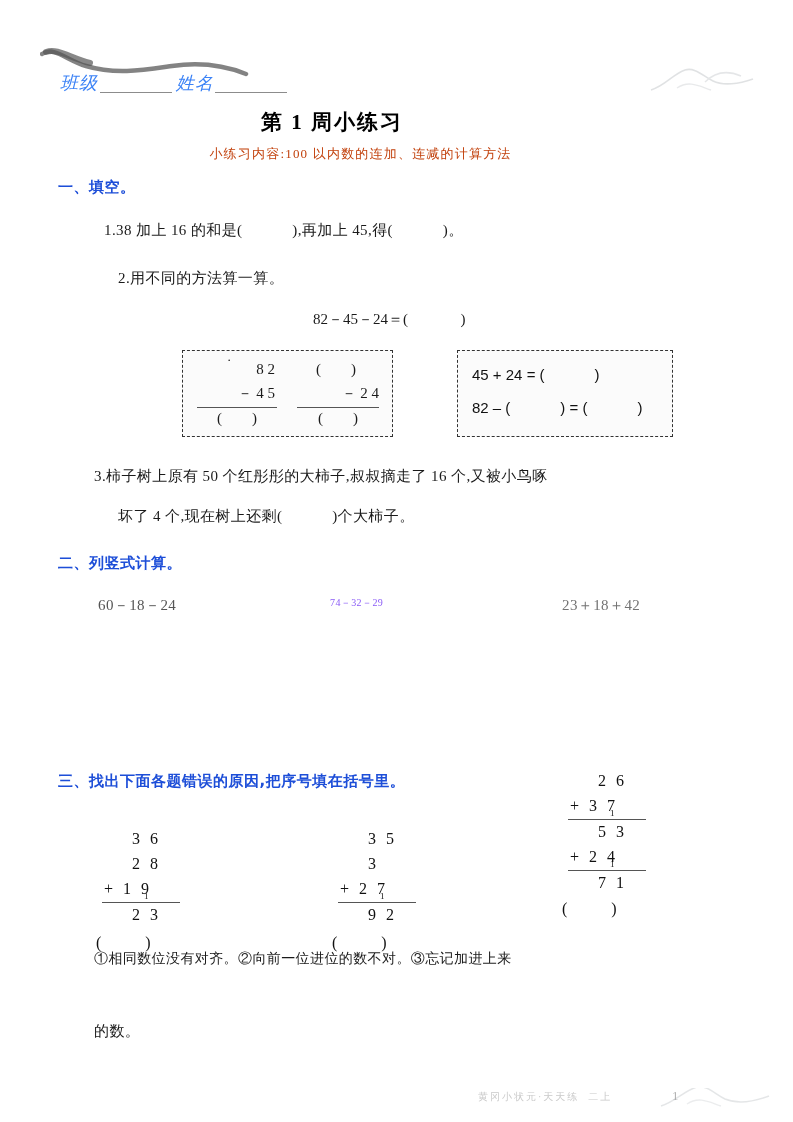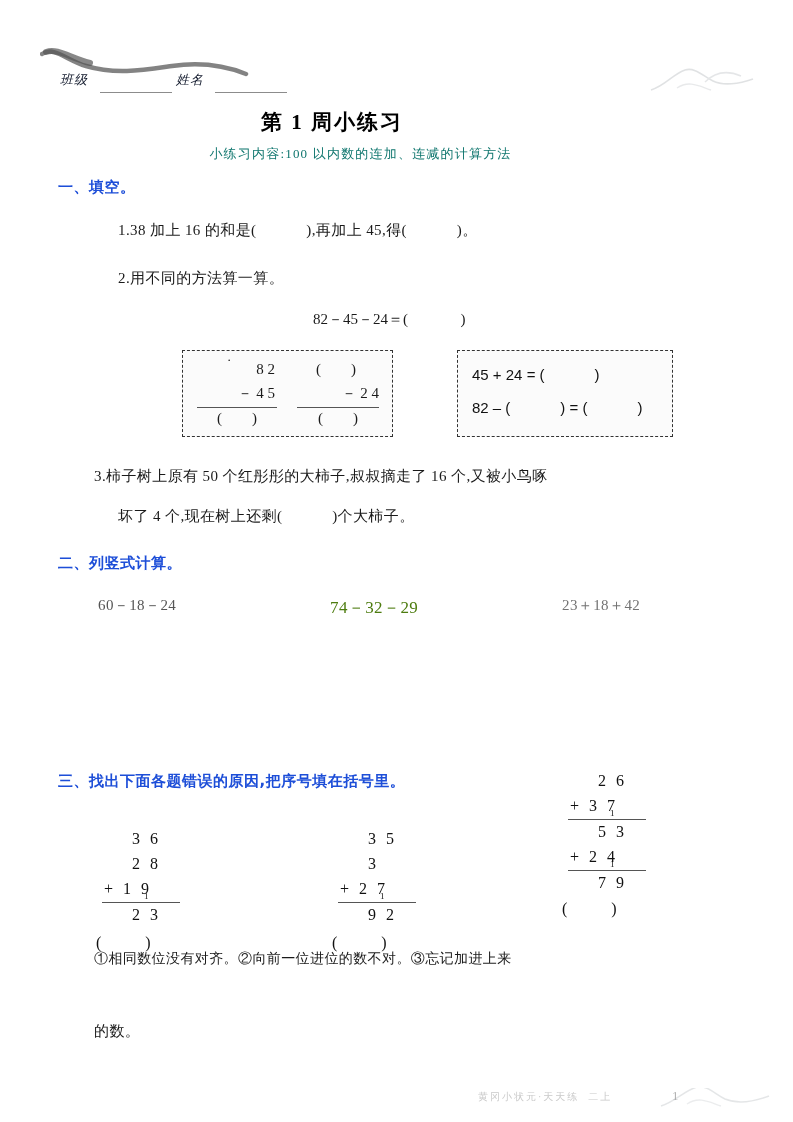--- a/index.html
+++ b/index.html
@@ -29,22 +29,22 @@
     position: absolute;
     left: 40px;
     top: 6px;
     width: 250px;
     height: 44px;
   }
   .header-brush svg { display: block; }
   .hdr-label {
     position: absolute;
     font-family: "Liberation Serif", "DejaVu Serif", serif;
-    font-size: 13px;
-    color: #0f172a;
+    font-size: 18px;
+    color: #3b82f6;
     letter-spacing: 1px;
     font-style: italic;
   }
   .hdr-label.class-lbl { left: 60px; top: 41px; }
   .hdr-label.name-lbl  { left: 176px; top: 41px; }
   .hdr-rule {
     position: absolute;
     height: 0;
     border-bottom: 1px solid #8c8c8c;
   }
@@ -74,21 +74,21 @@
   }
   .doc-subtitle {
     position: absolute;
     top: 145px;
     left: 0;
     width: 721px;
     text-align: center;
     font-family: "Liberation Serif", "DejaVu Serif", serif;
     font-size: 13px;
     letter-spacing: 1.2px;
-    color: #0f766e;
+    color: #c2410c;
   }
 
   
   .sec-head {
     position: absolute;
     left: 58px;
     font-family: "DejaVu Sans", "Liberation Sans", sans-serif;
     font-weight: bold;
     font-size: 15px;
     letter-spacing: 0.5px;
@@ -238,21 +238,21 @@
       <path d="M58,22 C68,12 80,10 94,16" fill="none" stroke="#aab0b5" stroke-width="1.5"></path>
     </svg>
   </div>
 </div>
 
 <div class="doc-title">第 1 周小练习</div>
 <div class="doc-subtitle">小练习内容:100 以内数的连加、连减的计算方法</div>
 
 <div class="sec-head" style="top:178px;">一、填空。</div>
 
-<div class="body-line" style="left:118px; top:221px;">1.38 加上 16 的和是(            ),再加上 45,得(            )。</div>
+<div class="body-line" style="left:104px; top:221px;">1.38 加上 16 的和是(            ),再加上 45,得(            )。</div>
 
 <div class="body-line" style="left:118px; top:269px;">2.用不同的方法算一算。</div>
 
 <div class="expr-center" style="left:313px; top:310px;">82－45－24＝(              )</div>
 
 <div class="dash-box" style="left:182px; top:350px; width:211px; height:87px;">
 
   <span class="dot-mark" style="left:44px; top:2px;">·</span>
   <span class="vcol" style="left:26px; top:10px; width:66px;">8 2</span>
   <span class="vcol" style="left:14px; top:33px; width:78px;">－ 4 5</span>
@@ -269,21 +269,21 @@
   <span class="box-eq" style="left:14px; top:15px;">45 + 24 = (            )</span>
   <span class="box-eq" style="left:14px; top:48px;">82 – (            ) = (            )</span>
 </div>
 
 <div class="body-line" style="left:94px; top:467px;">3.柿子树上原有 50 个红彤彤的大柿子,叔叔摘走了 16 个,又被小鸟啄</div>
 <div class="body-line" style="left:118px; top:507px;">坏了 4 个,现在树上还剩(            )个大柿子。</div>
 
 <div class="sec-head" style="top:554px;">二、列竖式计算。</div>
 
 <div class="body-line" style="left:98px; top:596px; font-size:15px; color:#555;">60－18－24</div>
-<div class="body-line" style="left:330px; top:596px; font-size:17px; color:#4d7c0f;">74－32－29</div>
+<div class="body-line" style="left:330px; top:596px; font-size:10px; color:#8b5cf6;">74－32－29</div>
 <div class="body-line" style="left:562px; top:596px; font-size:15px; color:#737373;">23＋18＋42</div>
 
 <div style="position:absolute; left:58px; top:625px; width:680px; height:130px;"></div>
 
 <div class="sec-head" style="top:772px;">三、找出下面各题错误的原因,把序号填在括号里。</div>
 
 <div class="sumgrp" style="left:96px; top:830px; width:170px; height:120px;">
   <span class="sum-row" style="left:36px; top:0px;">3 6</span>
   <span class="sum-row" style="left:36px; top:25px;">2 8</span>
   <span class="sum-row" style="left:8px;  top:50px;">+ 1 9</span>
@@ -305,21 +305,21 @@
 
 <div class="sumgrp" style="left:562px; top:772px; width:180px; height:145px;">
   <span class="sum-row" style="left:36px; top:0px;">2 6</span>
   <span class="sum-row" style="left:8px;  top:25px;">+ 3 7</span>
   <span class="carry" style="left:48px; top:37px;">1</span>
   <span class="sum-rule" style="left:6px; top:47px; width:78px;"></span>
   <span class="sum-row" style="left:36px; top:51px;">5 3</span>
   <span class="sum-row" style="left:8px;  top:76px;">+ 2 4</span>
   <span class="carry" style="left:48px; top:88px;">1</span>
   <span class="sum-rule" style="left:6px; top:98px; width:78px;"></span>
-  <span class="sum-row" style="left:36px; top:102px;">7 9</span>
+  <span class="sum-row" style="left:36px; top:102px;">7 1</span>
   <span class="ans-paren" style="left:0px; top:128px;">(           )</span>
 </div>
 
 <div class="body-line" style="left:94px; top:950px; font-size:14px;">①相同数位没有对齐。②向前一位进位的数不对。③忘记加进上来</div>
 <div class="body-line" style="left:94px; top:1022px; font-size:15px;">的数。</div>
 
 <div class="footer-wrap">
   <span class="footer-text">黄冈小状元·天天练  二上</span>
   <span class="footer-page">1</span>
   <div class="footer-deco">

